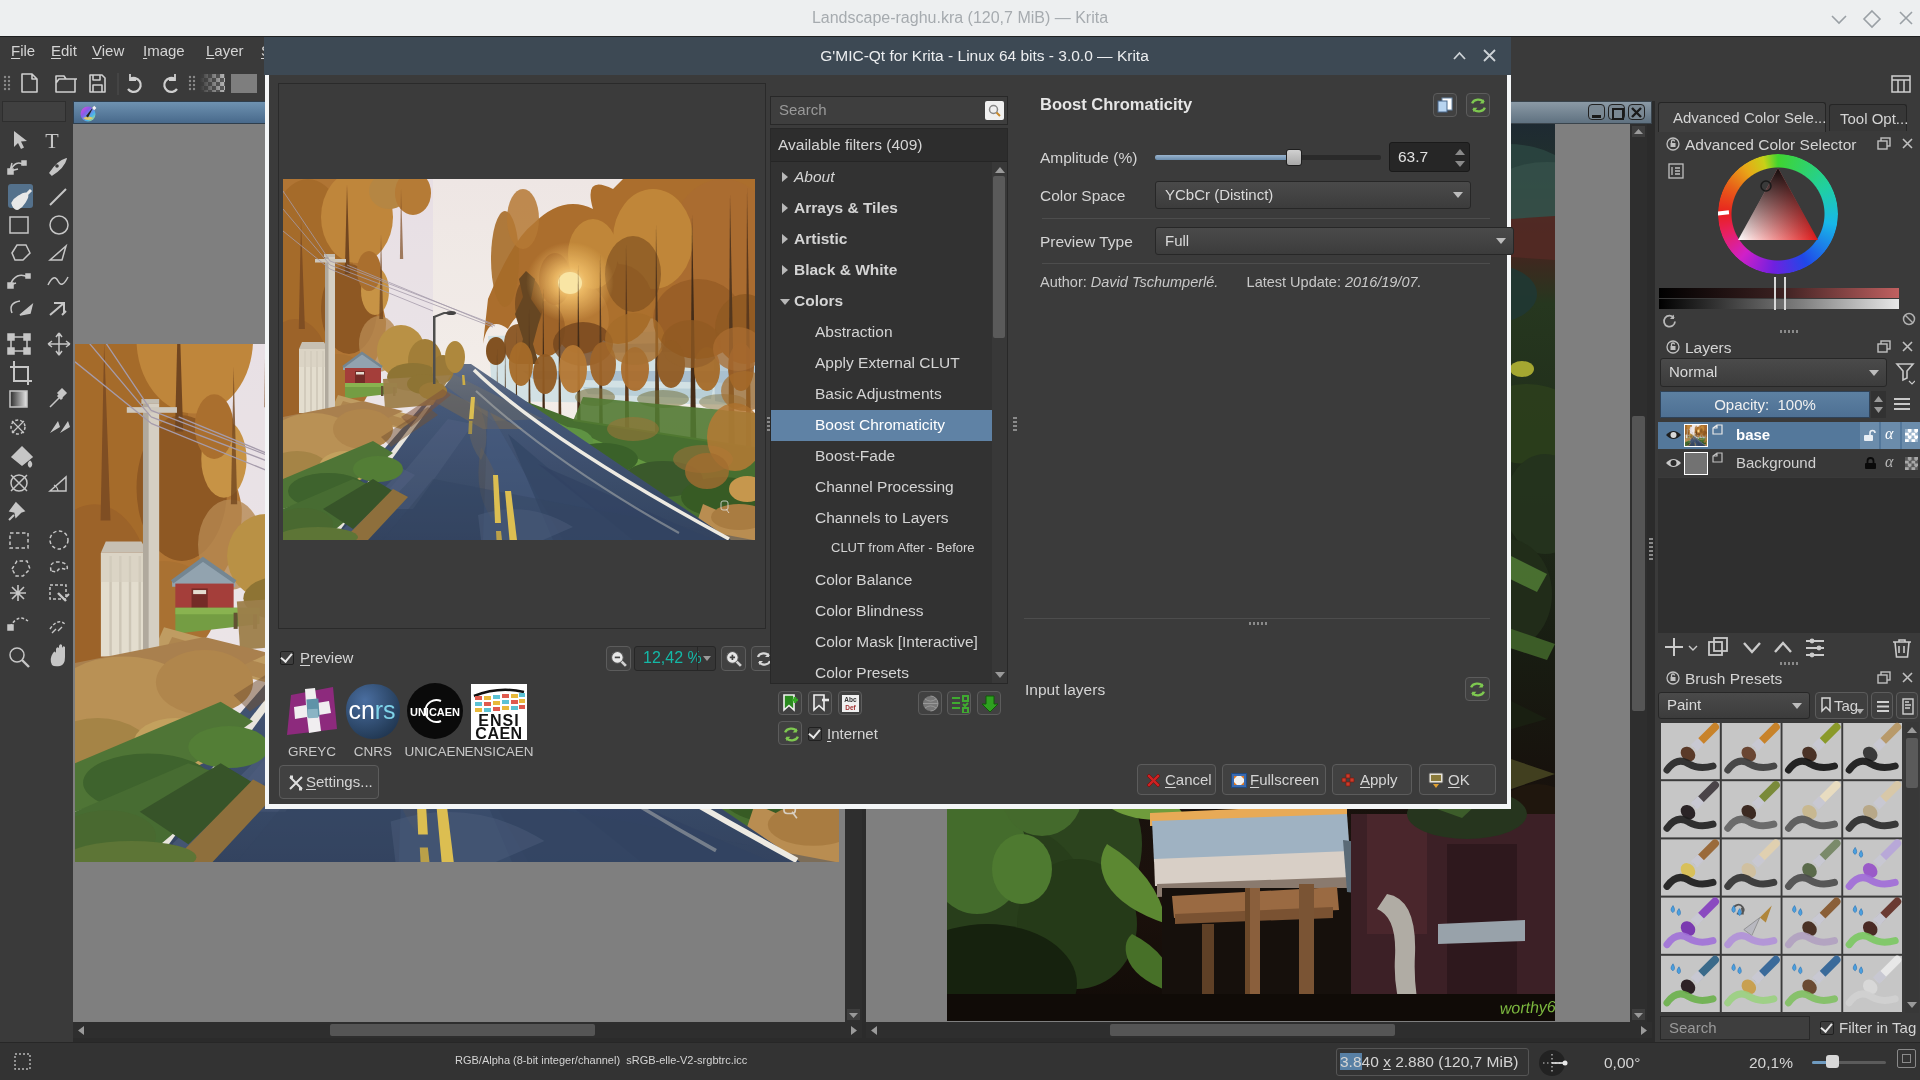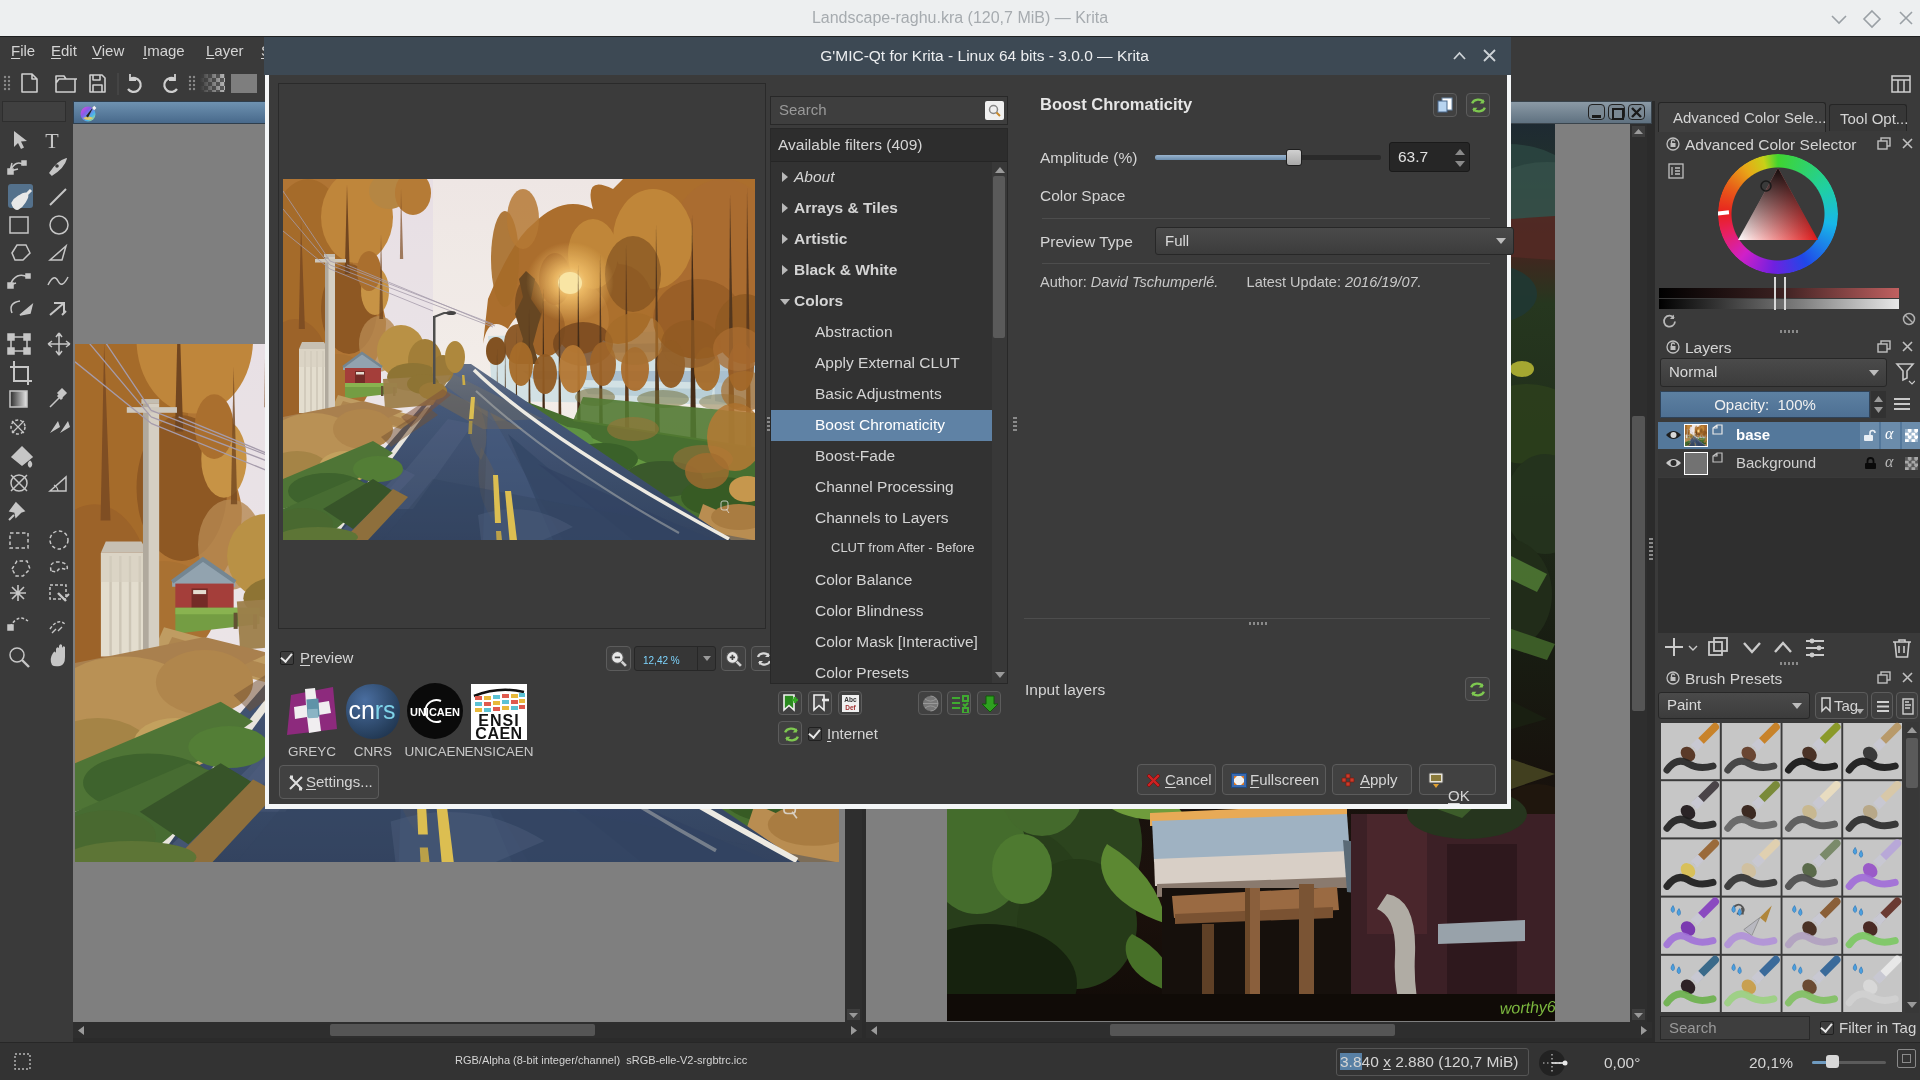--- a/index.html
+++ b/index.html
@@ -544,21 +544,21 @@
    <div class="txt a" style="left:31px;top:574px;"><u>P</u>review</div>
 
    <div class="a btn" style="left:337px;top:571px;width:25px;height:25px;">
      <svg class="a" style="left:3px;top:3px" width="18" height="18" viewBox="0 0 17 17">
           <circle cx="7" cy="7" r="5.5" fill="#e8e8e8" stroke="#555" stroke-width="1"></circle>
           <path d="M11 11 l4 4" stroke="#d0d0d0" stroke-width="2.6"></path>
           <path d="M4.5 7 h5" stroke="#444" stroke-width="1.6"></path>
         </svg>
    </div>
    <div class="a" style="left:365px;top:571px;width:82px;height:25px;background:#363636;border:1px solid #272727;border-radius:3px;box-sizing:border-box;">
-     <div class="a" style="left:8px;top:8px;color:#7dd3fc;font-size:10px;">12,42 %</div>
+     <div class="a" style="left:8px;top:2px;color:#14b8a6;font-size:16px;">12,42 %</div>
      <div class="a" style="left:62px;top:0px;width:19px;height:23px;border-left:1px solid #272727;">
           <div class="a" style="left:5px;top:9px;width:0;height:0;border-left:4.5px solid transparent;border-right:4.5px solid transparent;border-top:5px solid #9a9a9a;"></div>
         </div>
    </div>
    <div class="a btn" style="left:452px;top:571px;width:25px;height:25px;">
      <svg class="a" style="left:3px;top:3px" width="18" height="18" viewBox="0 0 17 17">
           <circle cx="7" cy="7" r="5.5" fill="#e8e8e8" stroke="#555" stroke-width="1"></circle>
           <path d="M11 11 l4 4" stroke="#d0d0d0" stroke-width="2.6"></path>
           <path d="M4.5 7 h5 M7 4.5 v5" stroke="#444" stroke-width="1.6"></path>
         </svg>
@@ -769,20 +769,24 @@
       <div class="a" style="left:886px;top:80px;width:138px;height:5px;background:linear-gradient(#9ab4ce,#6a8cac);border-radius:2px;"></div>
       <div class="a" style="left:1017px;top:74px;width:16px;height:17px;background:linear-gradient(#d0d0d0,#a8a8a8);border:1px solid #1e1e1e;border-radius:3px;box-sizing:border-box;"></div>
       <div class="a" style="left:1120px;top:67px;width:81px;height:30px;background:#262626;border:1px solid #1a1a1a;border-radius:3px;box-sizing:border-box;">
  <div class="a" style="left:8px;top:5px;color:#e2e2e2;font-size:15.5px;">63.7</div>
  <svg class="a" style="left:64px;top:4px" width="12" height="22" viewBox="0 0 12 22">
           <path d="M1 8 L6 2 L11 8 Z" fill="#8a8a8a"></path>
           <path d="M1 14 L6 20 L11 14 Z" fill="#8a8a8a"></path>
         </svg>
       </div>
       <div class="txt a" style="left:771px;top:112px;font-size:15.5px;">Color Space</div>
+      <div class="dd a" style="left:886px;top:106px;width:316px;height:28px;">
+        <div class="a" style="left:9px;top:4px;">YCbCr (Distinct)</div>
+        <div class="ar"></div>
+      </div>
       <div class="a" style="left:773px;top:143px;width:448px;height:1px;background:#4d4d4d;"></div>
       <div class="txt a" style="left:771px;top:158px;font-size:15.5px;">Preview Type</div>
       <div class="dd a" style="left:886px;top:152px;width:359px;height:28px;">
         <div class="a" style="left:9px;top:4px;">Full</div>
         <div class="ar"></div>
       </div>
       <div class="a" style="left:773px;top:188px;width:448px;height:1px;background:#4d4d4d;"></div>
       <div class="a" style="left:771px;top:199px;color:#c9c9c9;font-size:14.5px;white-space:nowrap;">Author: <i>David Tschumperlé.</i> &nbsp;&nbsp;&nbsp;&nbsp;&nbsp; Latest Update: <i>2016/19/07.</i></div>
       <div class="a" style="left:755px;top:543px;width:466px;height:1px;background:#4d4d4d;"></div>
       <div class="a" style="left:980px;top:547px;width:18px;height:3px;background:repeating-linear-gradient(90deg,#8a8a8a 0 2px, transparent 2px 4px);"></div>
@@ -814,21 +818,21 @@
           <path d="M4 0 h4 v4 h-4 z M0 4 h4 v4 h-4 z M8 4 h4 v4 h-4 z M4 8 h4 v4 h-4 z" fill="#cc3a2a" stroke="#7a1a10" stroke-width="0.7" transform="translate(1,1)"></path>
         </svg>
         <div class="txt a" style="left:27px;top:6px;"><u>A</u>pply</div>
       </div>
       <div class="a btn" style="left:1150px;top:689px;width:77px;height:31px;">
         <svg width="16" height="16" viewBox="0 0 16 16" style="position:absolute;left:8px;top:7px;">
           <rect x="1" y="1" width="14" height="10" rx="1" fill="#e8e4da" stroke="#555"></rect>
           <rect x="3" y="3" width="10" height="6" fill="#8a7a3a"></rect>
           <path d="M5 12 h6 l-3 4 z" fill="#e0a030"></path>
         </svg>
-        <div class="txt a" style="left:28px;top:6px;margin-top:16px;"><u>O</u>K</div>
+        <div class="txt a" style="left:28px;top:6px;"><u>O</u>K</div>
       </div>
  </div>
 </div>
 
 <div class="a" style="left:1649px;top:538px;width:4px;height:22px;background:repeating-linear-gradient(#8a8a8a 0 2px, transparent 2px 4px);"></div>
 <div class="a" style="left:1655px;top:101px;width:265px;height:941px;background:#3a3a3a;">
 
  <div class="a" style="left:3px;top:1px;width:168px;height:30px;background:#3f3f3f;border:1px solid #252525;border-bottom:none;border-radius:3px 3px 0 0;box-sizing:border-box;">
       <div class="txt a" style="left:14px;top:6px;">Advanced Color Sele...</div>
     </div>

